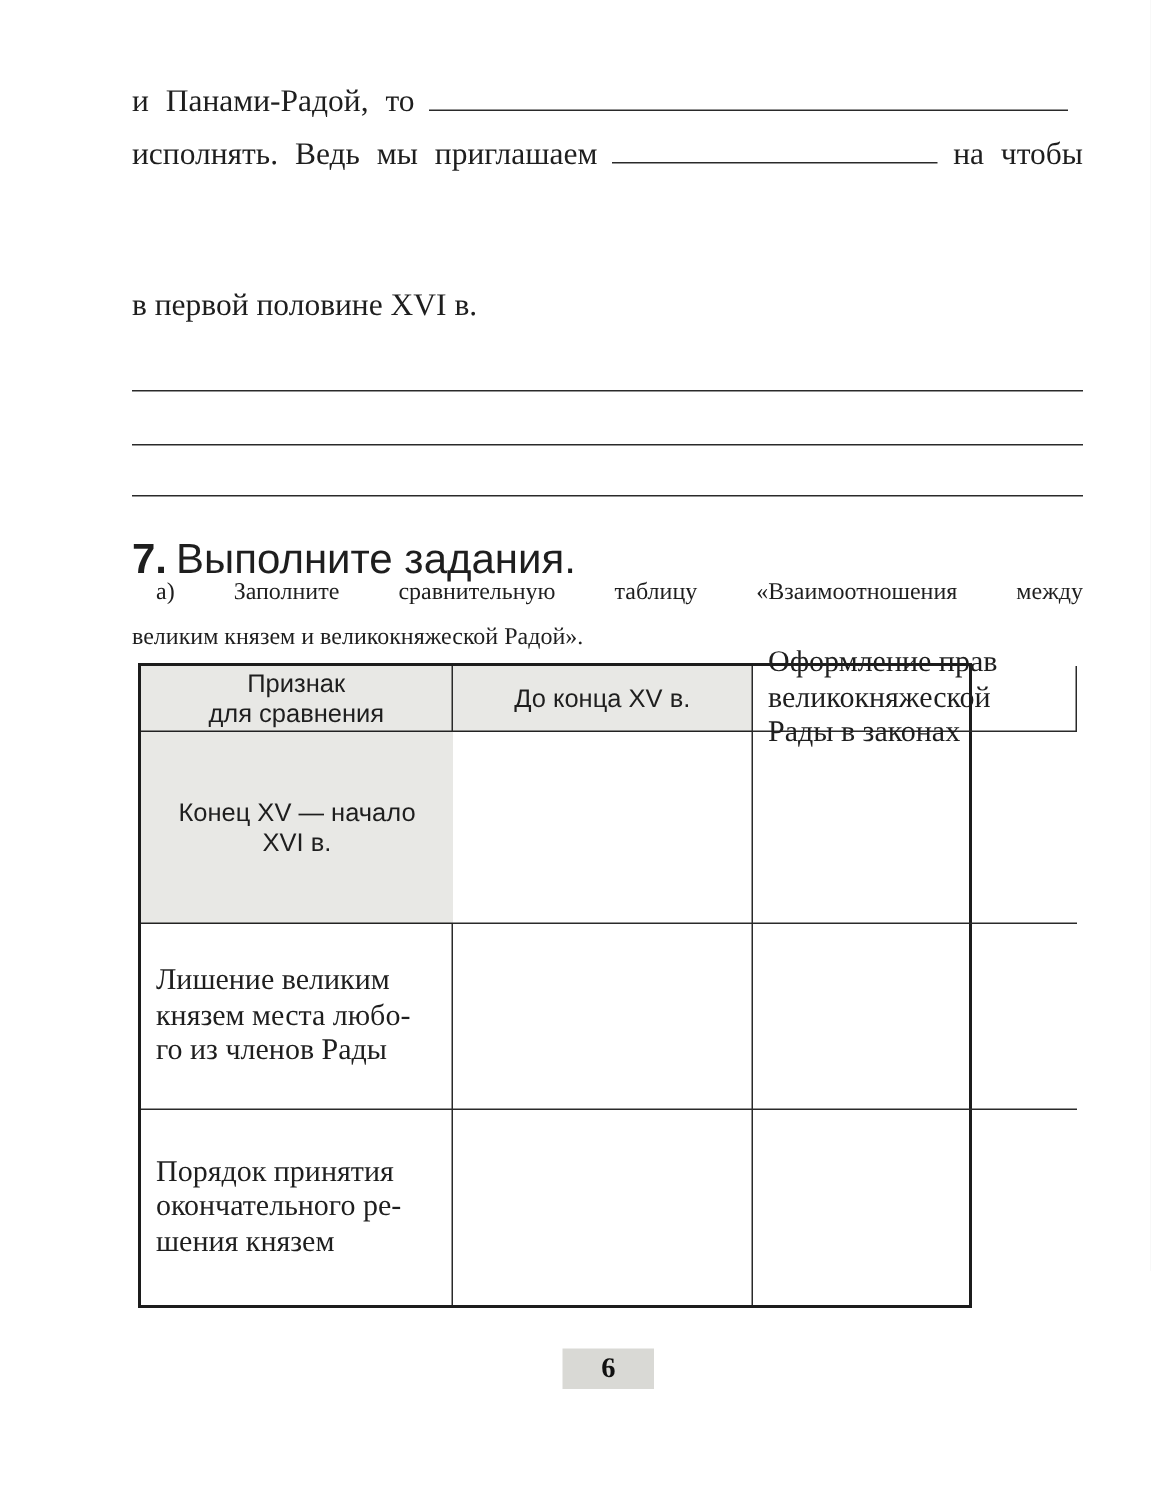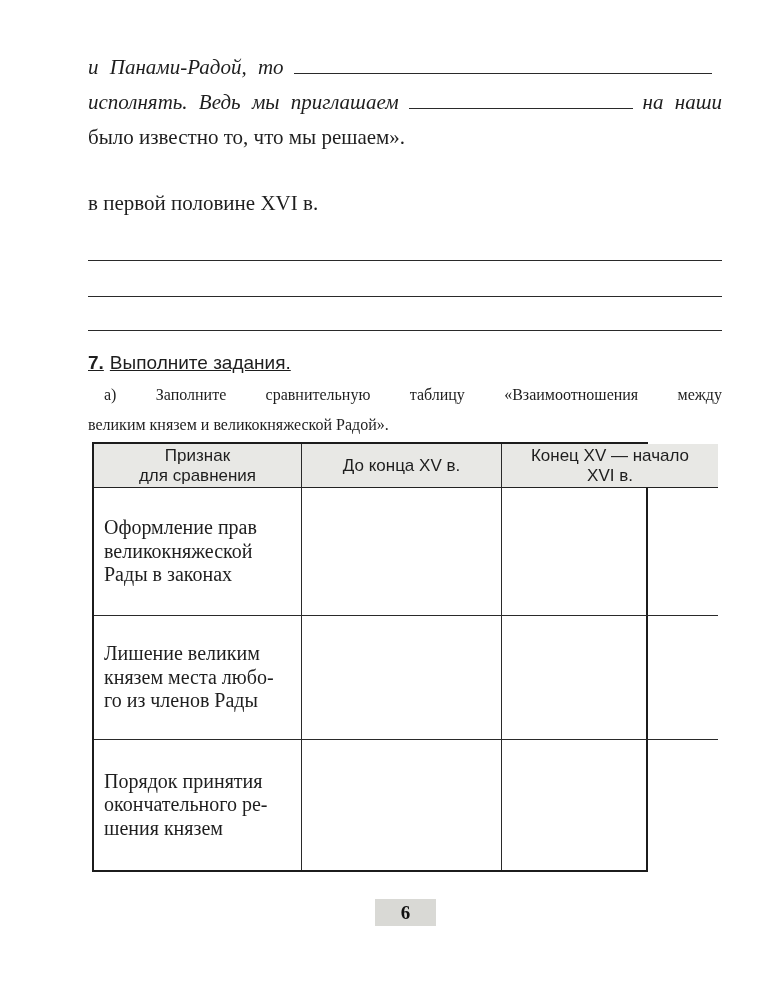--- a/index.html
+++ b/index.html
@@ -10,41 +10,41 @@
     font-family:"Liberation Serif","DejaVu Serif",serif;
     color:#1e1e1e;
     overflow:hidden;
     margin:0 auto;
   }
   .abs{position:absolute;}
   
   .intro{left:88px;top:50px;width:634px;font-size:21px;}
   .iline{height:35px;line-height:35px;white-space:nowrap;}
   .flexline{display:flex;align-items:baseline;}
-  .flexline .seg{word-spacing:6px;font-style:italic;}
+  .flexline .seg{word-spacing:6px;}
   .blank{
     flex:1 1 auto;height:0;margin:0 10px;
     border-bottom:1.6px solid #2a2a2a;
   }
   .blank-inline{
     display:inline-block;height:2px;width:90px;
     border-bottom:1.6px solid #2a2a2a;margin-right:10px;
   }
   
   .para-g{left:88px;top:186px;width:634px;font-size:21px;line-height:34px;}
   .jline{text-align:justify;text-align-last:justify;}
   .indent14{padding-left:14px;}
   .indent16{padding-left:16px;}
   
   .ans{left:88px;width:634px;height:0;border-top:1.6px solid #2a2a2a;}
   
   .h7{
-    left:88px;top:350px;width:634px;
+    left:88px;top:360px;width:634px;
     font-family:"Liberation Sans","DejaVu Sans",sans-serif;
-    font-size:19px;line-height:26px;text-decoration:underline;
+    font-size:28px;line-height:26px;
   }
   .h7 .num{font-weight:bold;margin-right:6px;}
   
   .para-a{left:88px;top:380px;width:634px;font-size:16px;line-height:30px;}
   
   .cmp-table{
     left:92px;top:442px;width:556px;height:430px;
     border:2px solid #1c1c1c;
     box-sizing:border-box;
     display:grid;
@@ -82,24 +82,21 @@
 <div class="page">
 
   <div class="abs intro">
     <div class="iline flexline">
       <span class="seg">и Панами-Радой, то</span>
       <span class="blank"></span>
     </div>
     <div class="iline flexline">
       <span class="seg">исполнять. Ведь мы приглашаем</span>
       <span class="blank"></span>
-      <span class="seg">на наши</span>
-    </div>
-    <div class="iline">
-      <span>было известно то, что мы решаем».</span>
+      <span class="seg">на чтобы</span>
     </div>
   </div>
 
   <div class="abs para-g">
     <div>в первой половине XVI в.</div>
   </div>
 
   <div class="abs ans" style="top:260px"></div>
   <div class="abs ans" style="top:296px"></div>
   <div class="abs ans" style="top:330px"></div>
@@ -110,26 +107,26 @@
 
   <div class="abs para-a">
     <div class="jline indent16">а) Заполните сравнительную таблицу «Взаимоотношения между</div>
     <div>великим князем и великокняжеской Радой».</div>
   </div>
 
   <div class="abs cmp-table">
     <div class="cell th bR">Признак
 для сравнения</div>
     <div class="cell th bR">До конца XV в.</div>
-    <div class="cell th">Конец XV — начало
-XVI в.</div>
-
     <div class="cell rowlabel bR bB">Оформление прав
 великокняжеской
 Рады в законах</div>
+
+    <div class="cell th">Конец XV — начало
+XVI в.</div>
     <div class="cell bR bB"></div>
     <div class="cell bB"></div>
 
     <div class="cell rowlabel bR bB">Лишение великим
 князем места любо-
 го из членов Рады</div>
     <div class="cell bR bB"></div>
     <div class="cell bB"></div>
 
     <div class="cell rowlabel bR">Порядок принятия

